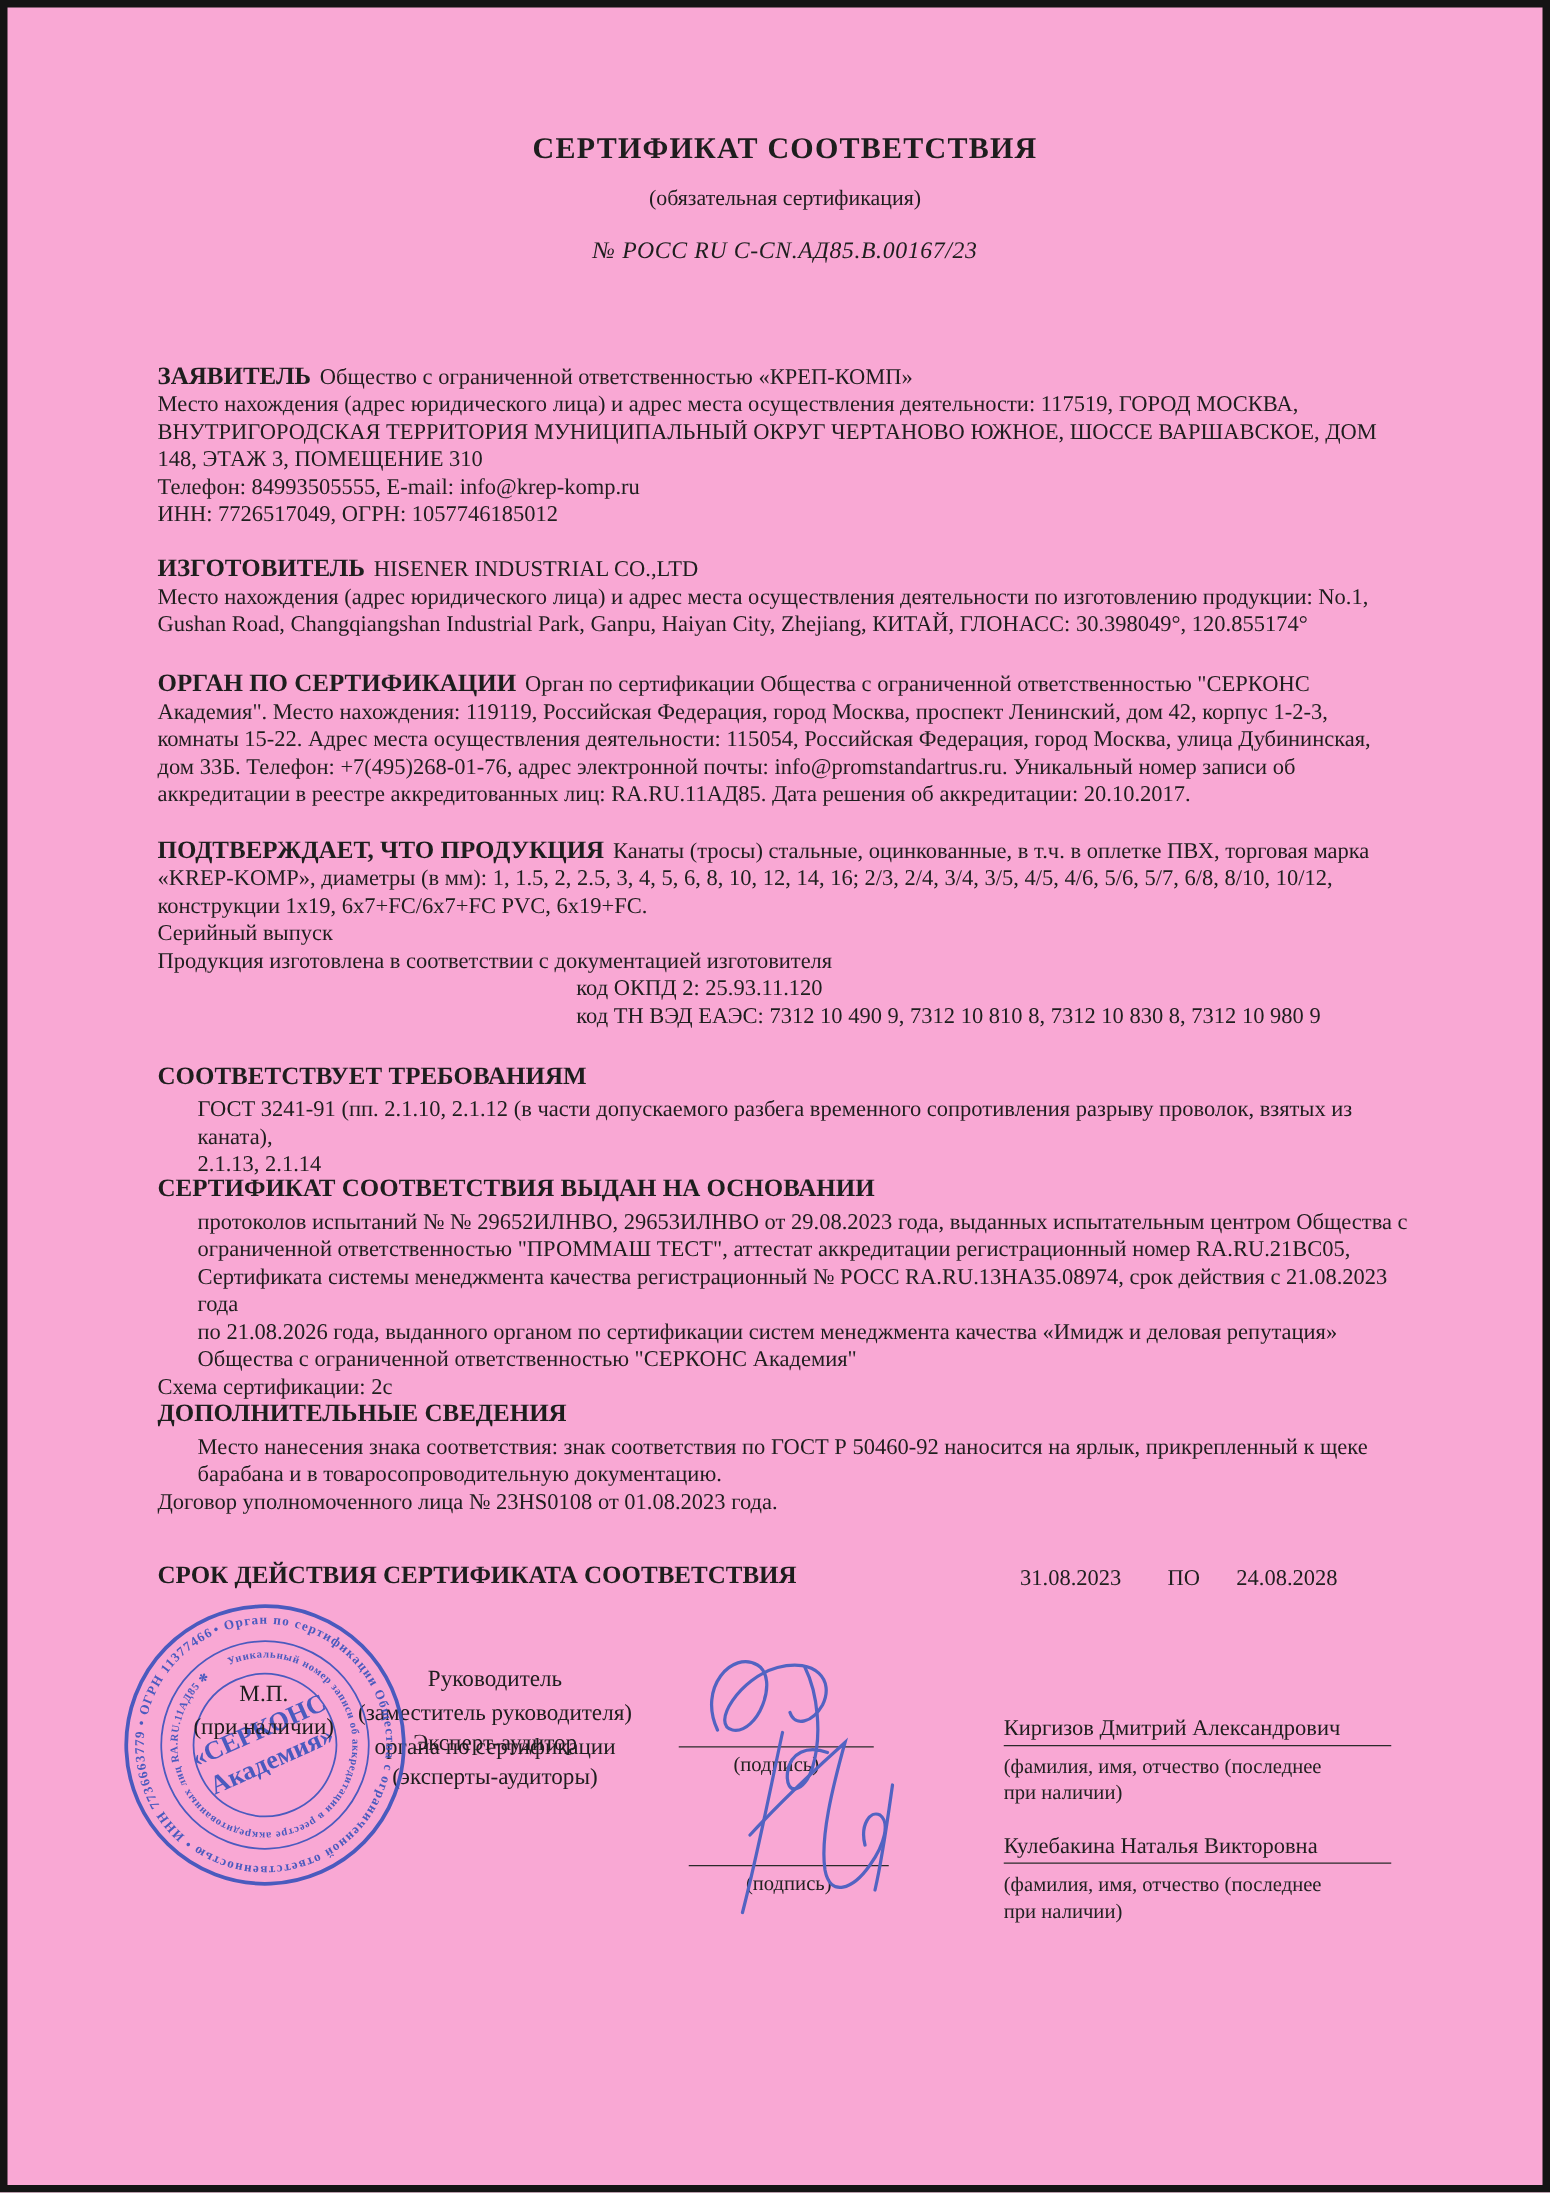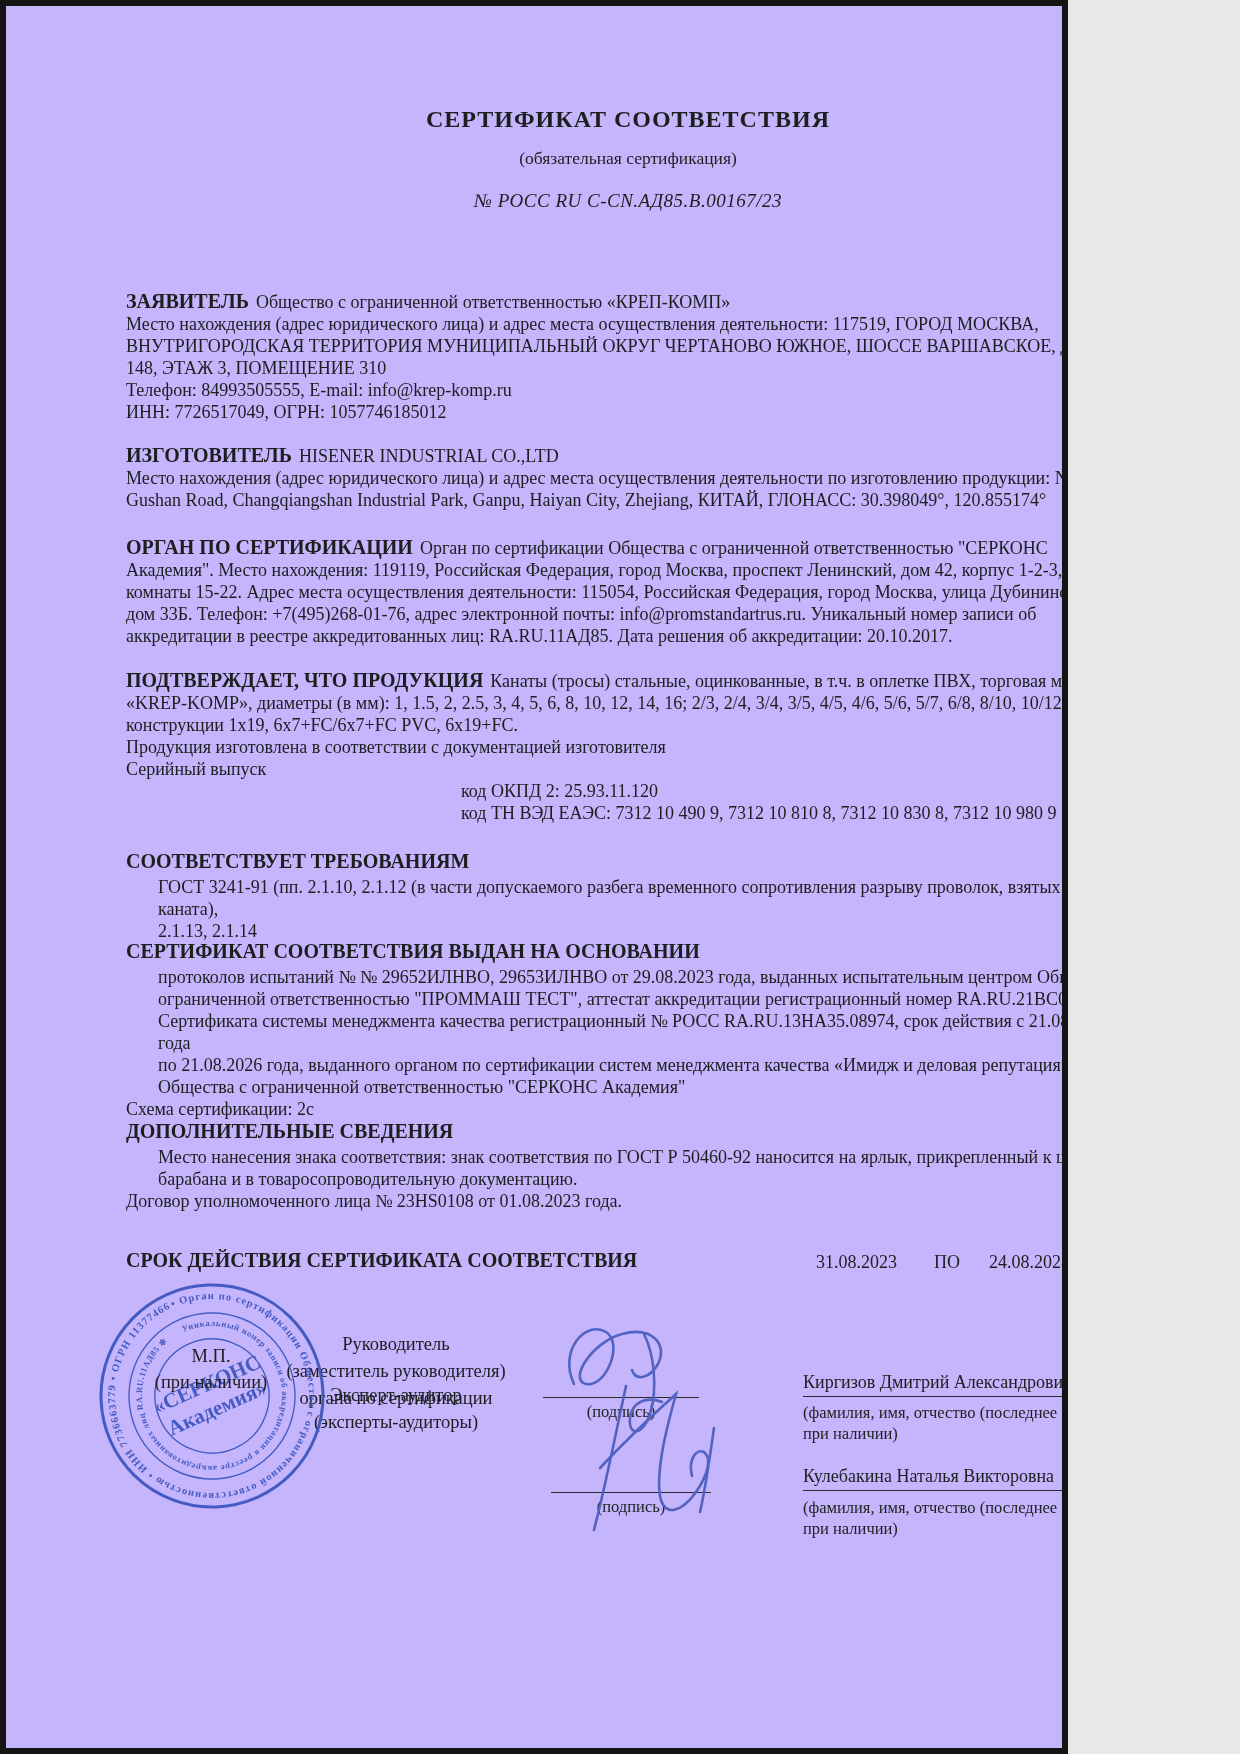--- a/index.html
+++ b/index.html
@@ -1,19 +1,19 @@
 <!DOCTYPE html>
 <html lang="ru"><head>
 <meta charset="utf-8">
 <style>
   html,body{margin:0;padding:0;background:#e8e8e8;}
   .page{
     position:relative;
-    width:1068px;height:1754px;
-    background:#c4b5fd;
+    width:1240px;height:1754px;
+    background:#f9a8d4;
     border:6px solid #141414;
     box-sizing:border-box;
     font-family:"Liberation Serif","DejaVu Serif",serif;
     color:#1e1e1e;
     overflow:hidden;
   }
   .abs{position:absolute;left:120px;width:1004px;}
   .center{text-align:center;}
   .doc-title{font-size:24px;font-weight:bold;letter-spacing:1px;}
   .doc-subtitle{font-size:17.5px;}
@@ -63,22 +63,22 @@
 Академия". Место нахождения: 119119, Российская Федерация, город Москва, проспект Ленинский, дом 42, корпус 1-2-3,
 комнаты 15-22. Адрес места осуществления деятельности: 115054, Российская Федерация, город Москва, улица Дубининская,
 дом 33Б. Телефон: +7(495)268-01-76, адрес электронной почты: info@promstandartrus.ru. Уникальный номер записи об
 аккредитации в реестре аккредитованных лиц: RA.RU.11АД85. Дата решения об аккредитации: 20.10.2017.</span></p>
   </div>
 
   <div class="abs" style="top:663px;">
     <p class="para"><b class="lead">ПОДТВЕРЖДАЕТ, ЧТО ПРОДУКЦИЯ</b><span>Канаты (тросы) стальные, оцинкованные, в т.ч. в оплетке ПВХ, торговая марка
 «KREP-KOMP», диаметры (в мм): 1, 1.5, 2, 2.5, 3, 4, 5, 6, 8, 10, 12, 14, 16; 2/3, 2/4, 3/4, 3/5, 4/5, 4/6, 5/6, 5/7, 6/8, 8/10, 10/12,
 конструкции 1x19, 6x7+FC/6x7+FC PVC, 6x19+FC.</span></p>
+    <p class="para">Серийный выпуск</p>
     <p class="para">Продукция изготовлена в соответствии с документацией изготовителя</p>
-    <p class="para">Серийный выпуск</p>
     <p class="para codes">код ОКПД 2: 25.93.11.120</p>
     <p class="para codes">код ТН ВЭД ЕАЭС: 7312 10 490 9, 7312 10 810 8, 7312 10 830 8, 7312 10 980 9</p>
   </div>
 
   <div class="abs" style="top:842px;">
     <p class="headline">СООТВЕТСТВУЕТ ТРЕБОВАНИЯМ</p>
     <p class="para body-gap">ГОСТ 3241-91 (пп. 2.1.10, 2.1.12 (в части допускаемого разбега временного сопротивления разрыву проволок, взятых из каната),
 2.1.13, 2.1.14</p>
   </div>
 

